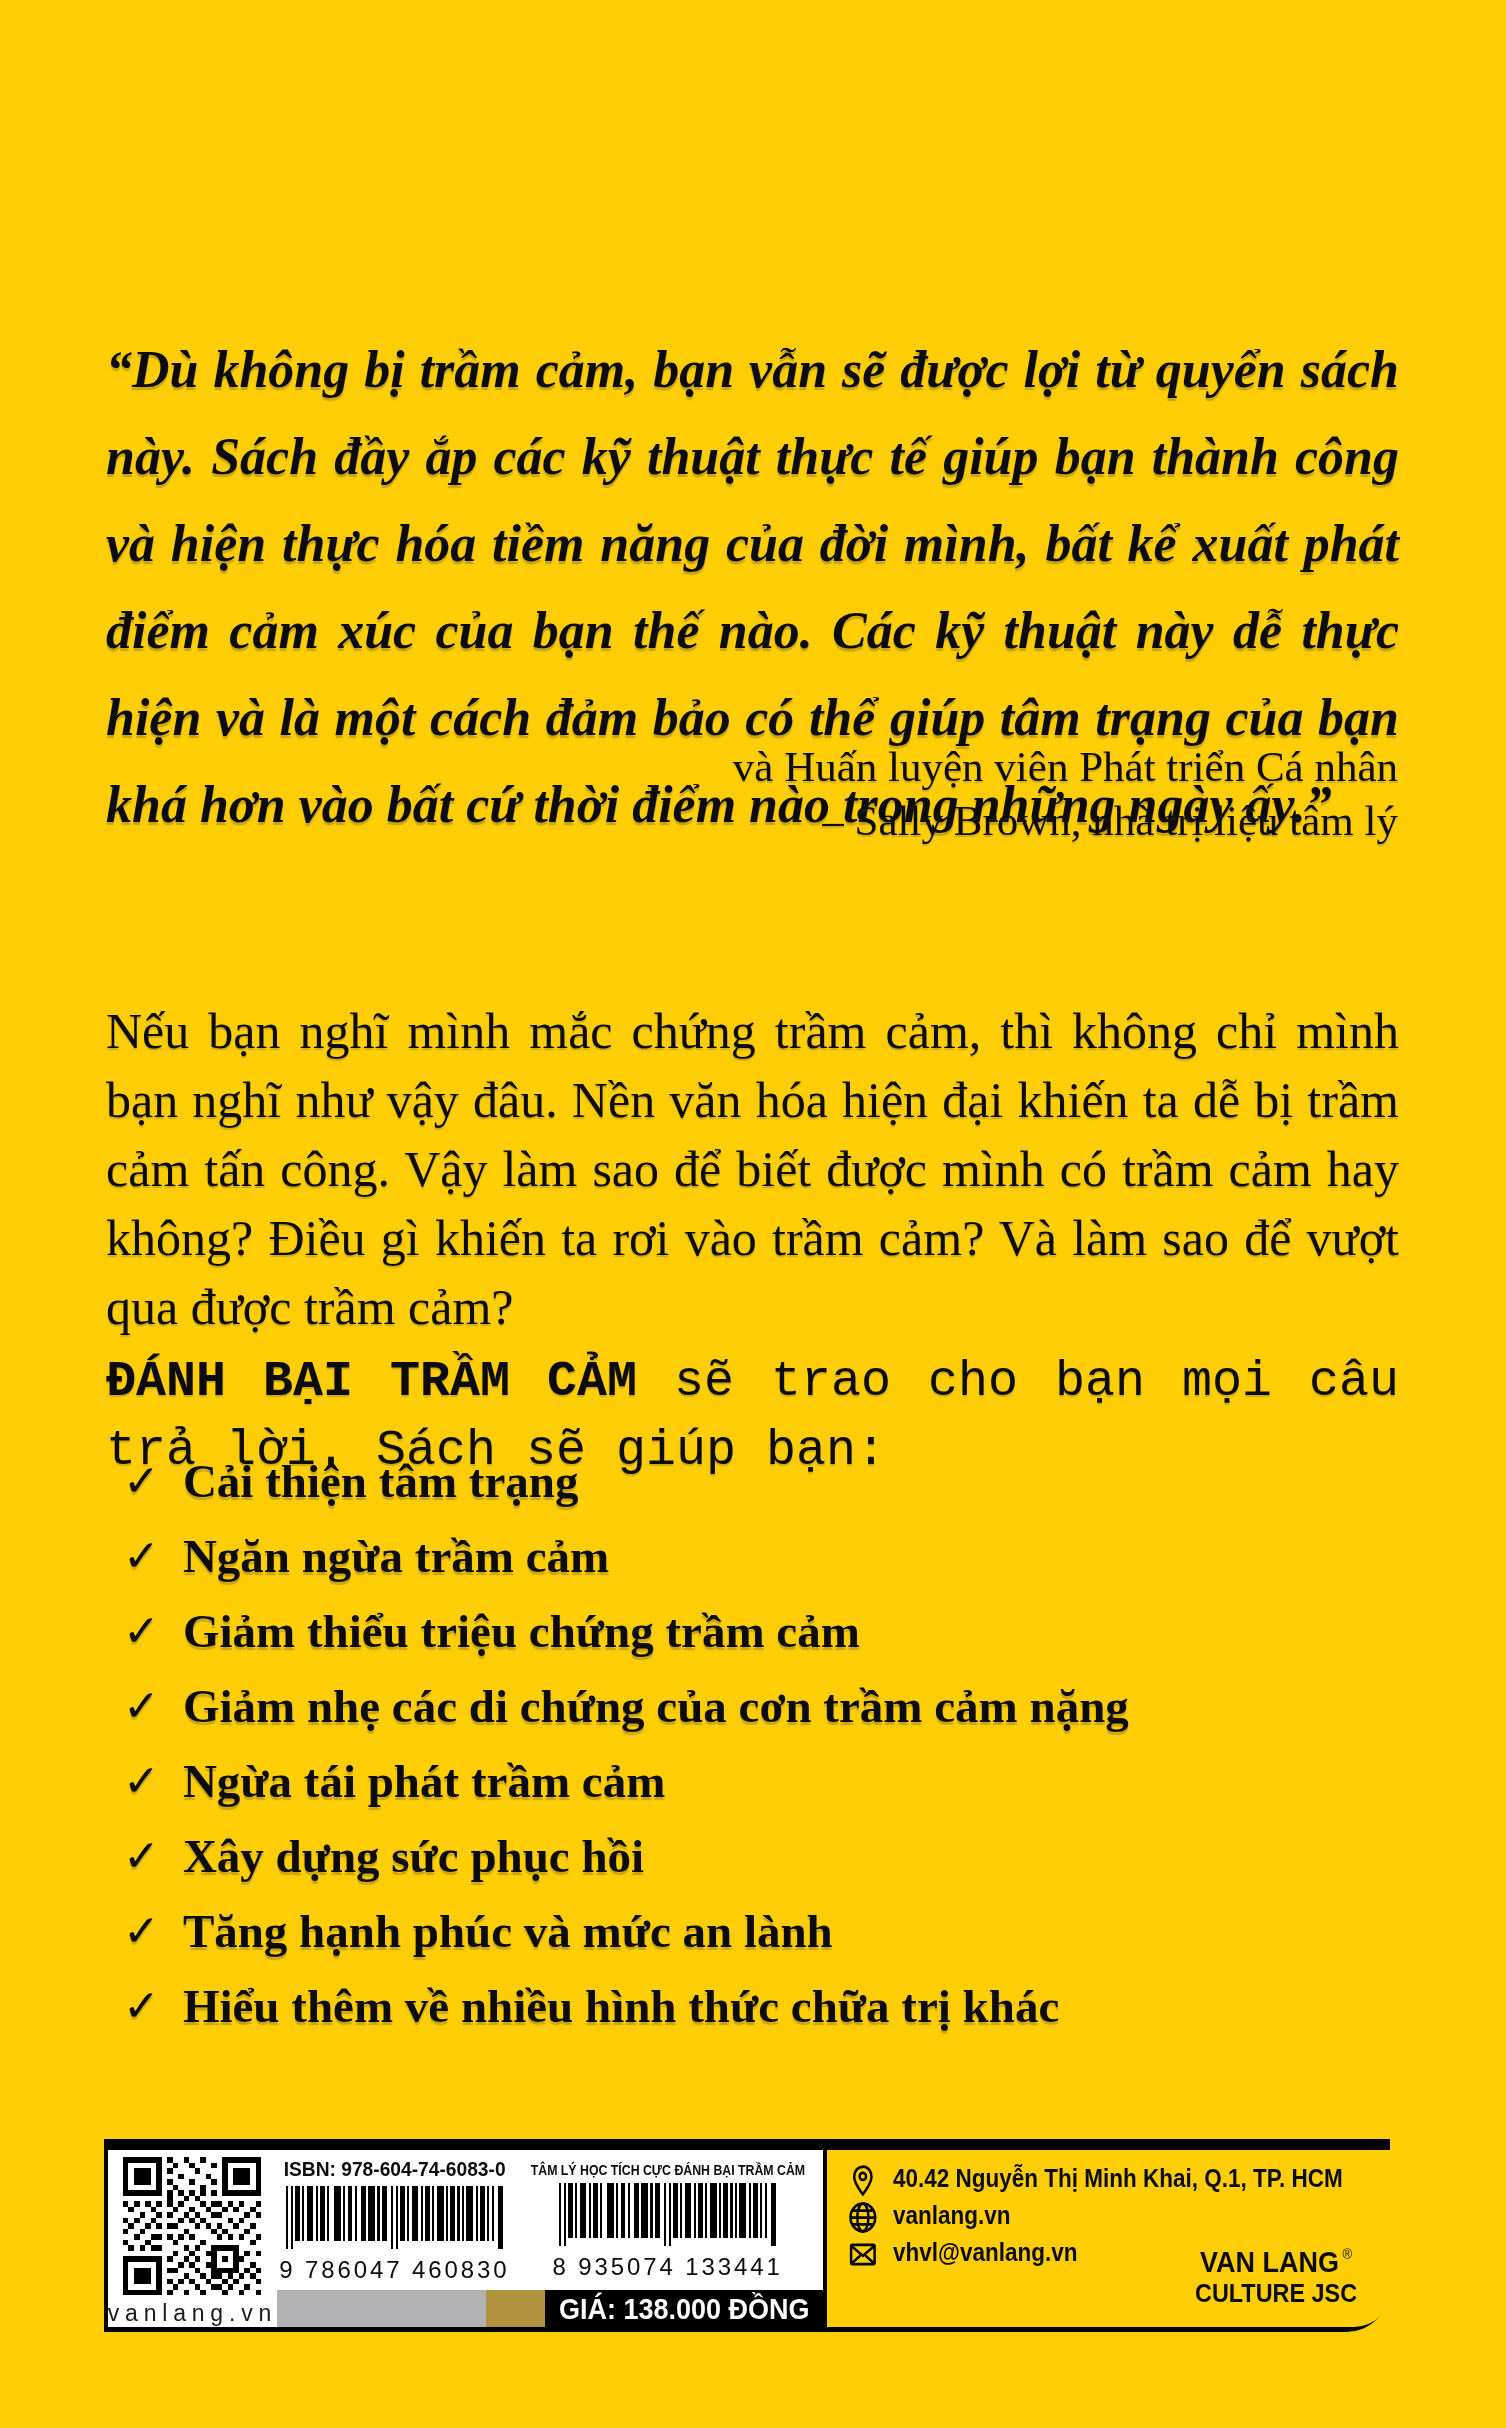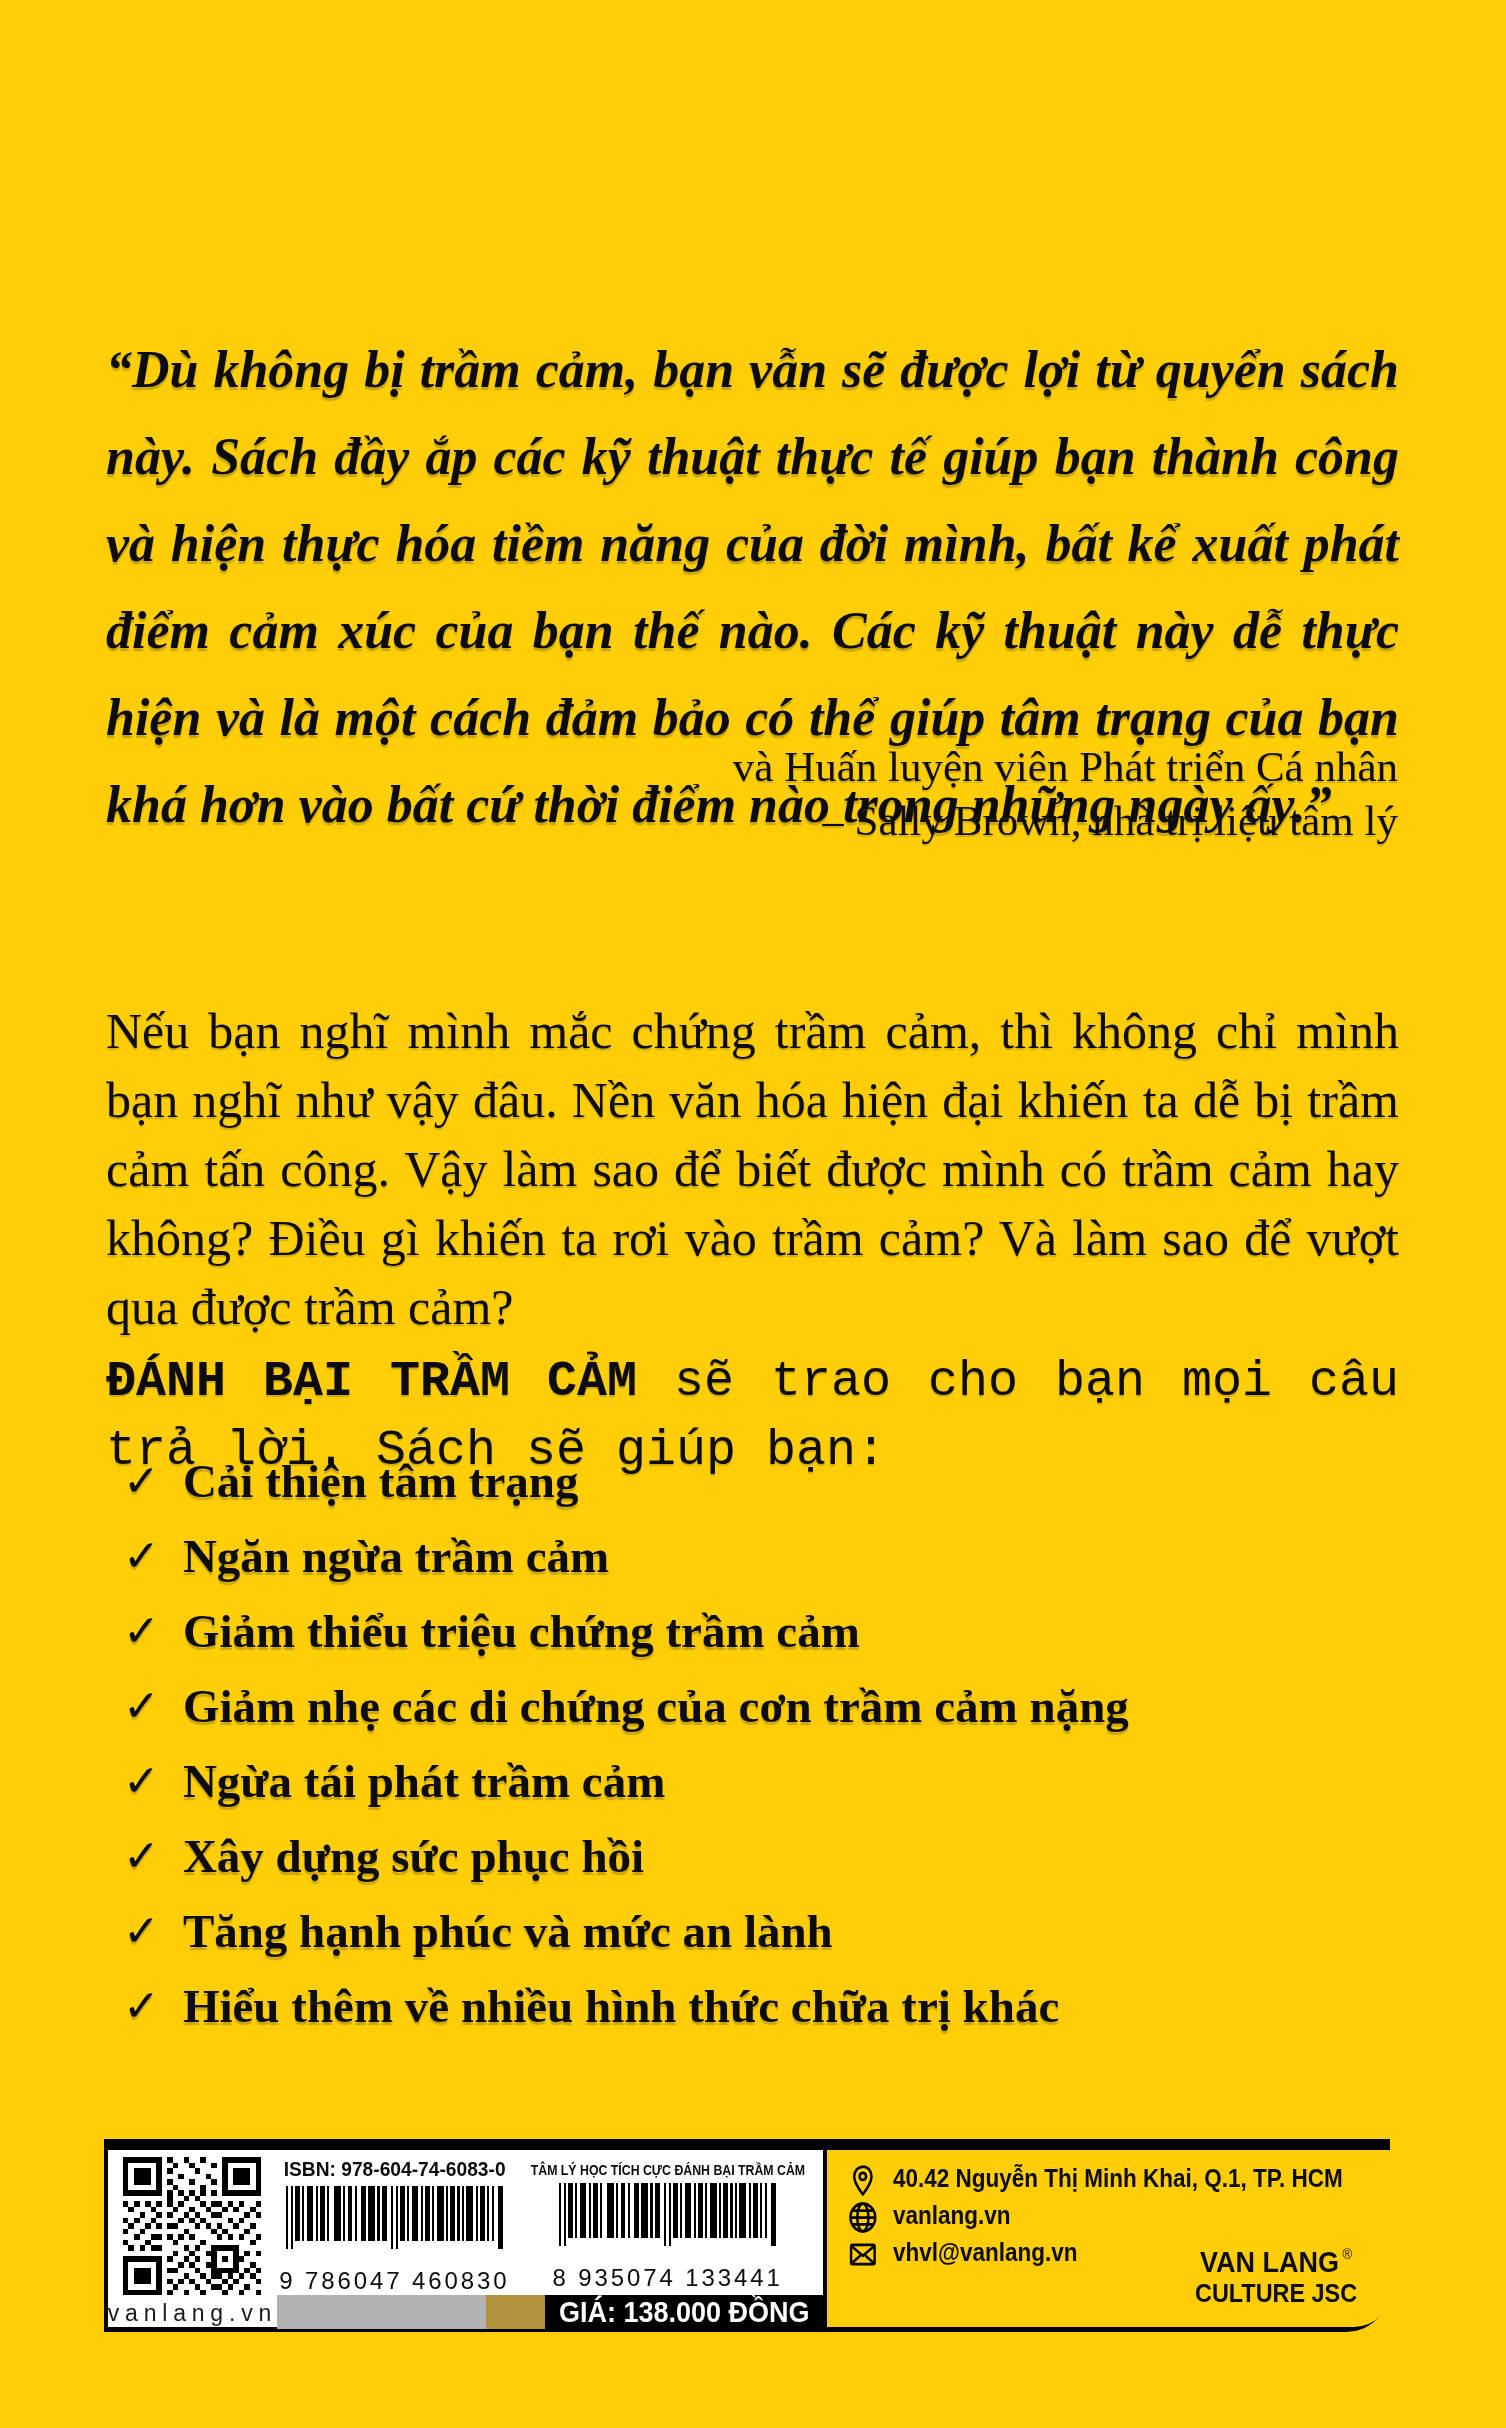--- a/index.html
+++ b/index.html
@@ -68,21 +68,21 @@
   .blabel{
     font-family:"Liberation Sans",sans-serif;font-weight:700;font-size:20px;
     transform:scaleX(.96);white-space:nowrap;
   }
   .blabel.small{font-size:14px;transform:scaleX(.88);letter-spacing:0;}
   .blabel.small{margin-top:3.8px;}
   .bars{width:217px;height:63px;margin-top:4.8px;}
   .bars svg{width:100%;height:100%;display:block;}
   .bdigits{
     font-family:"Liberation Sans",sans-serif;font-size:24px;letter-spacing:2.9px;
-    margin-top:18px;white-space:nowrap;
+    margin-top:7px;white-space:nowrap;
   }
   .brow{height:37px;display:flex;}
   .gray{width:209px;background:#B2B2B4;}
   .gold{width:59px;background:#B1923F;}
   .price{
     flex:1;background:#000;color:#fff;display:flex;align-items:center;justify-content:center;
   }
   .price span{
     font-family:"Liberation Sans",sans-serif;font-weight:700;font-size:30px;
     transform:scaleX(.9);white-space:nowrap;

